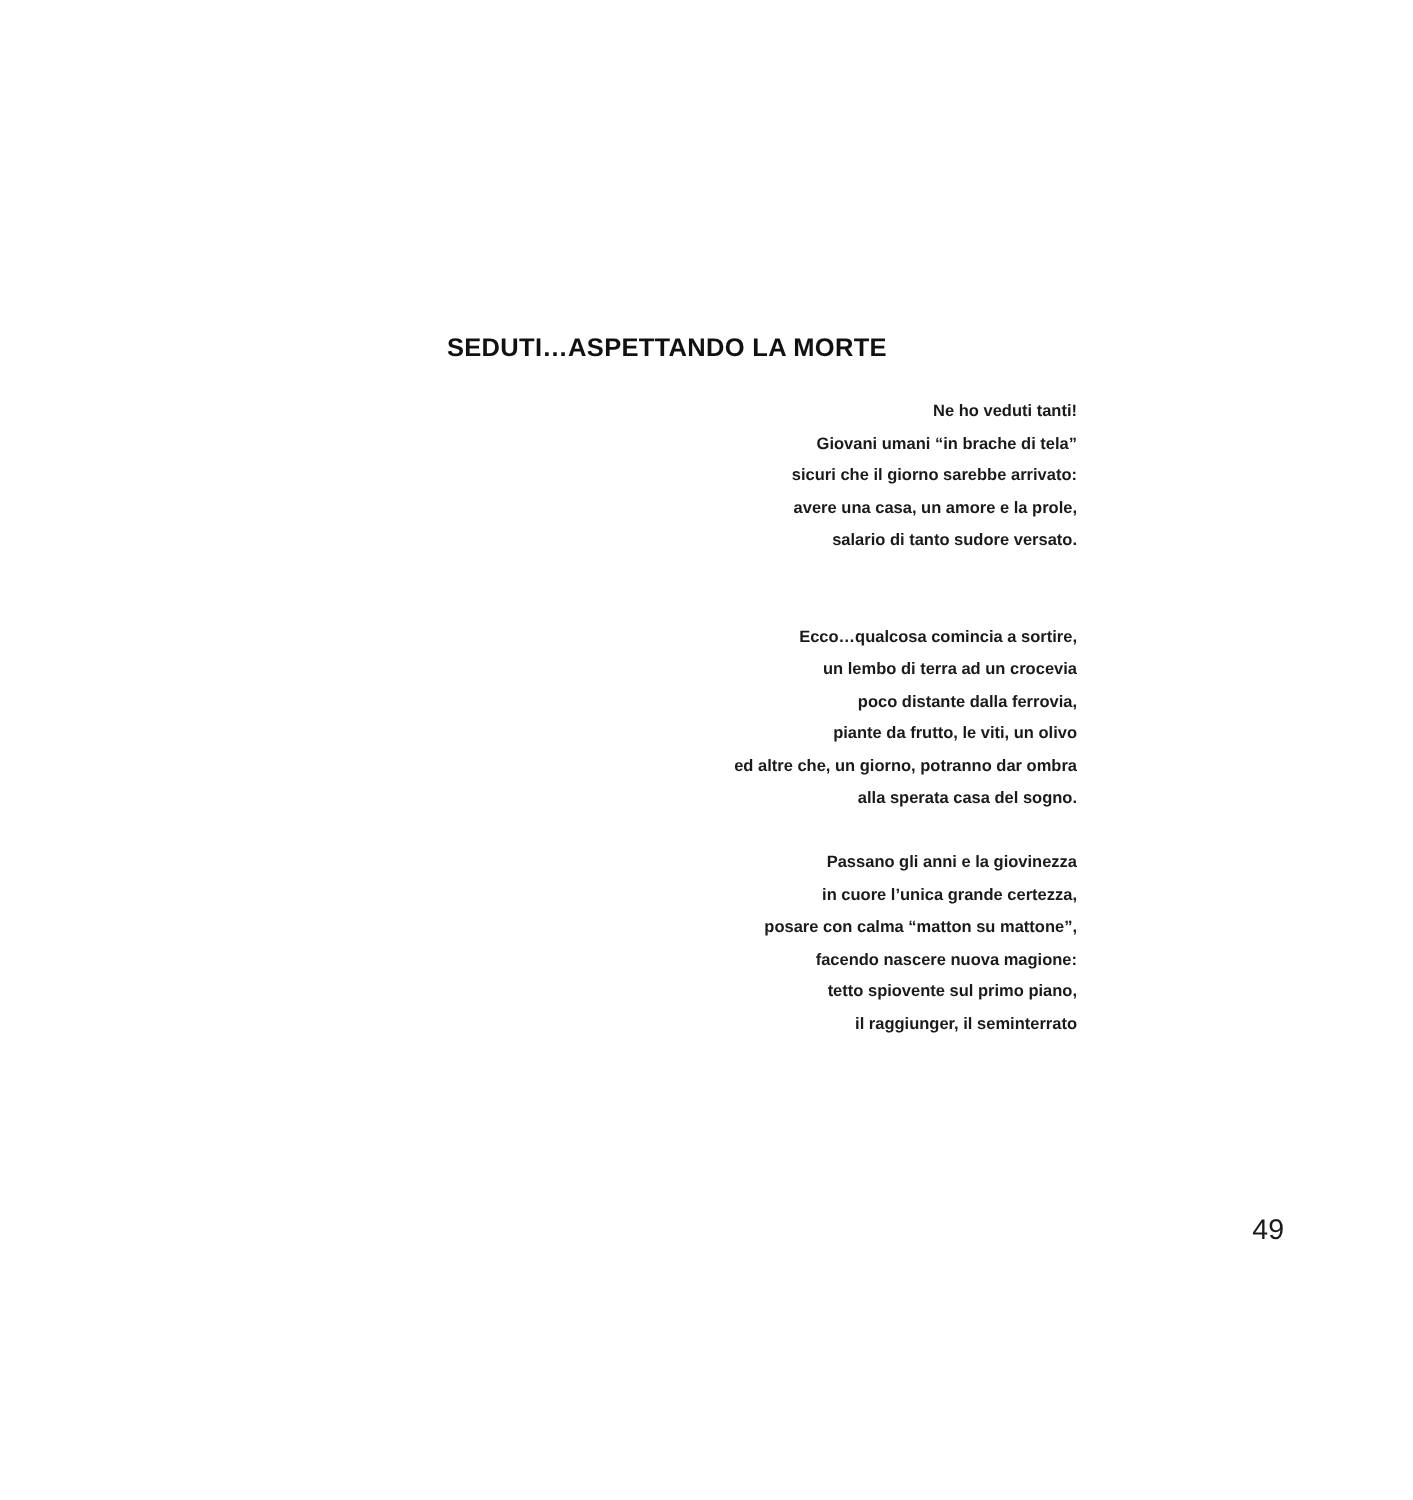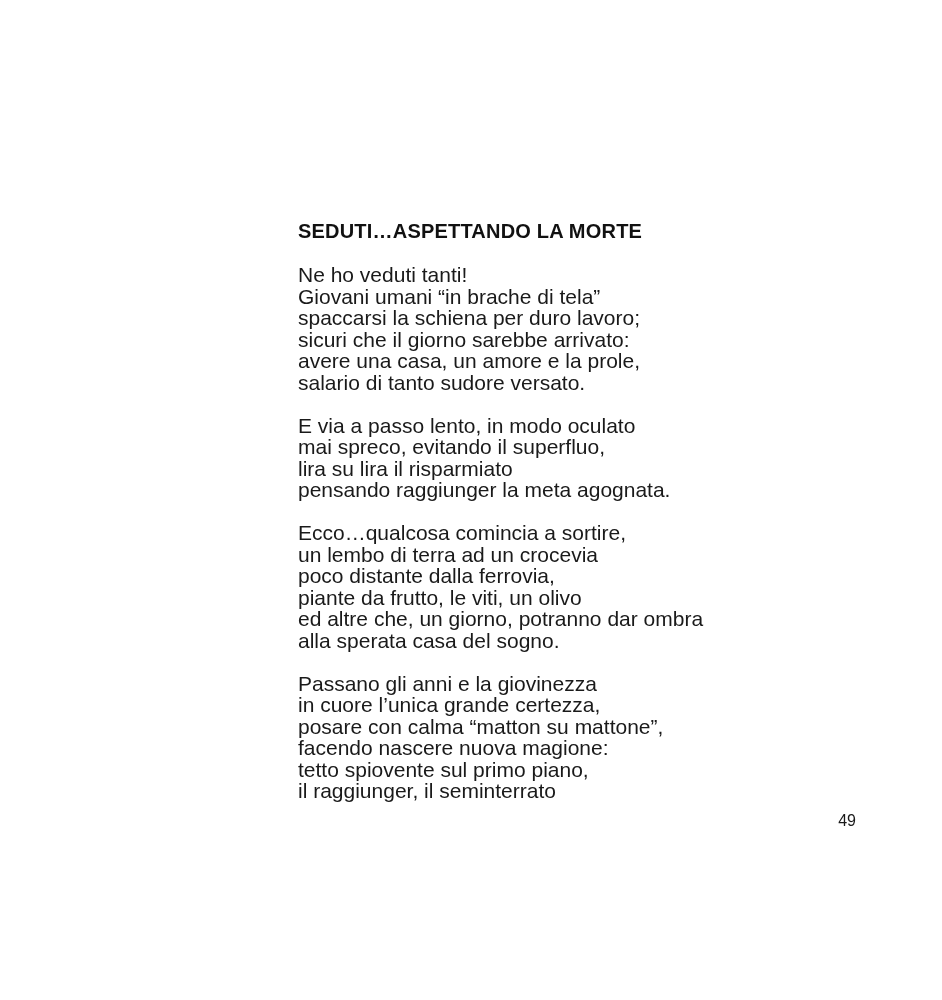--- a/index.html
+++ b/index.html
@@ -24,80 +24,74 @@
   }
 
   .poem-block {
     position: absolute;
     left: 298px;
     top: 221px;
     width: 420px;
   }
 
   .poem-title {
-    font-size: 20px;
+    font-size: 17px;
     font-weight: bold;
     letter-spacing: 0.2px;
     line-height: 21.5px;
     margin: 0;
     white-space: nowrap;
     color: #111111;
   }
 
   .stanza {
     margin: 0;
   }
 
   .stanza-gap {
     height: 21.5px;
   }
 
   .verse-line {
-    font-size: 21px;
+    font-size: 11px;
     line-height: 21.5px;
     white-space: nowrap;
     color: #1a1a1a;
-    font-weight: normal;
+    font-weight: bold;
+    text-align: right;
   }
 
   .page-number {
     position: absolute;
     left: 0;
     top: 810px;
     width: 856px;
     text-align: right;
-    font-size: 16px;
+    font-size: 19px;
     line-height: 21.5px;
     color: #1a1a1a;
   }
 </style>
 </head>
 <body>
 
 <div class="page">
 
   <div class="poem-block">
     <h1 class="poem-title">SEDUTI…ASPETTANDO LA MORTE</h1>
     <div class="stanza-gap"></div>
     <div id="stanzas-container">
         <div class="stanza">
           <div class="verse-line">Ne ho veduti tanti!</div>
           <div class="verse-line">Giovani umani “in brache di tela”</div>
-          <div class="verse-line">spaccarsi la schiena per duro lavoro;</div>
           <div class="verse-line">sicuri che il giorno sarebbe arrivato:</div>
           <div class="verse-line">avere una casa, un amore e la prole,</div>
           <div class="verse-line">salario di tanto sudore versato.</div>
         </div>
         <div class="stanza-gap"></div>
-        <div class="stanza">
-          <div class="verse-line">E via a passo lento, in modo oculato</div>
-          <div class="verse-line">mai spreco, evitando il superfluo,</div>
-          <div class="verse-line">lira su lira il risparmiato</div>
-          <div class="verse-line">pensando raggiunger la meta agognata.</div>
-        </div>
         <div class="stanza-gap"></div>
         <div class="stanza">
           <div class="verse-line">Ecco…qualcosa comincia a sortire,</div>
           <div class="verse-line">un lembo di terra ad un crocevia</div>
           <div class="verse-line">poco distante dalla ferrovia,</div>
           <div class="verse-line">piante da frutto, le viti, un olivo</div>
           <div class="verse-line">ed altre che, un giorno, potranno dar ombra</div>
           <div class="verse-line">alla sperata casa del sogno.</div>
         </div>
         <div class="stanza-gap"></div>

